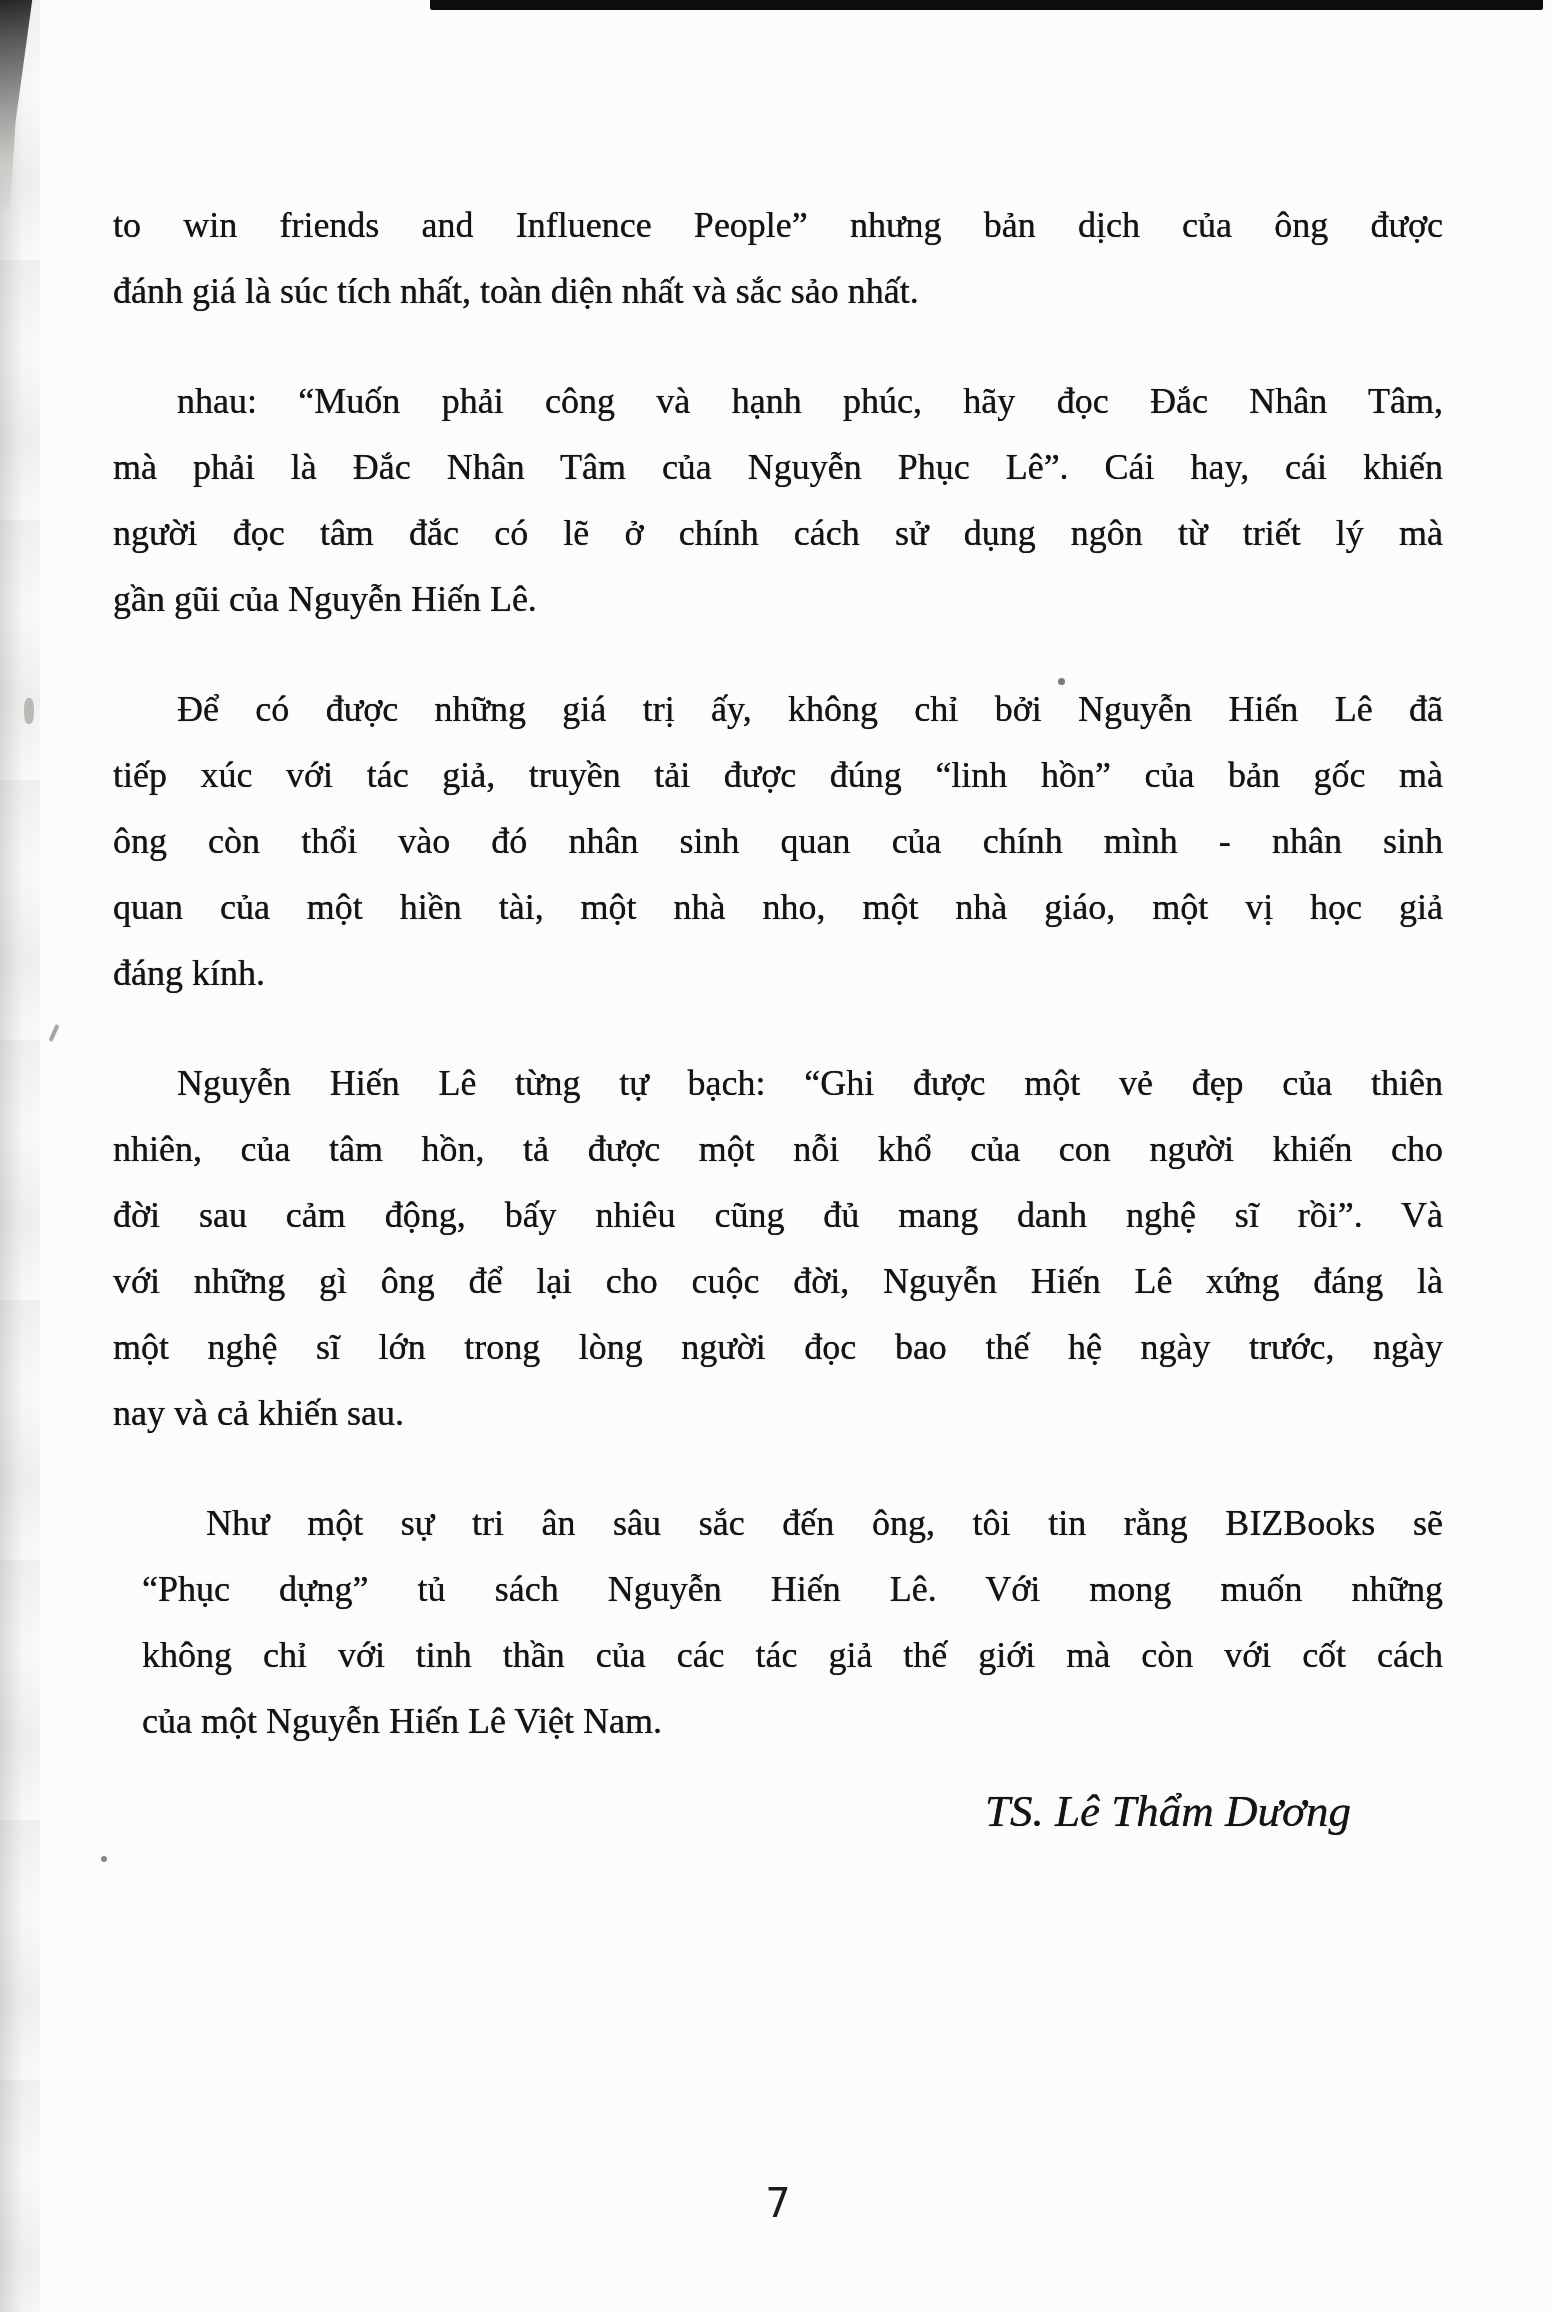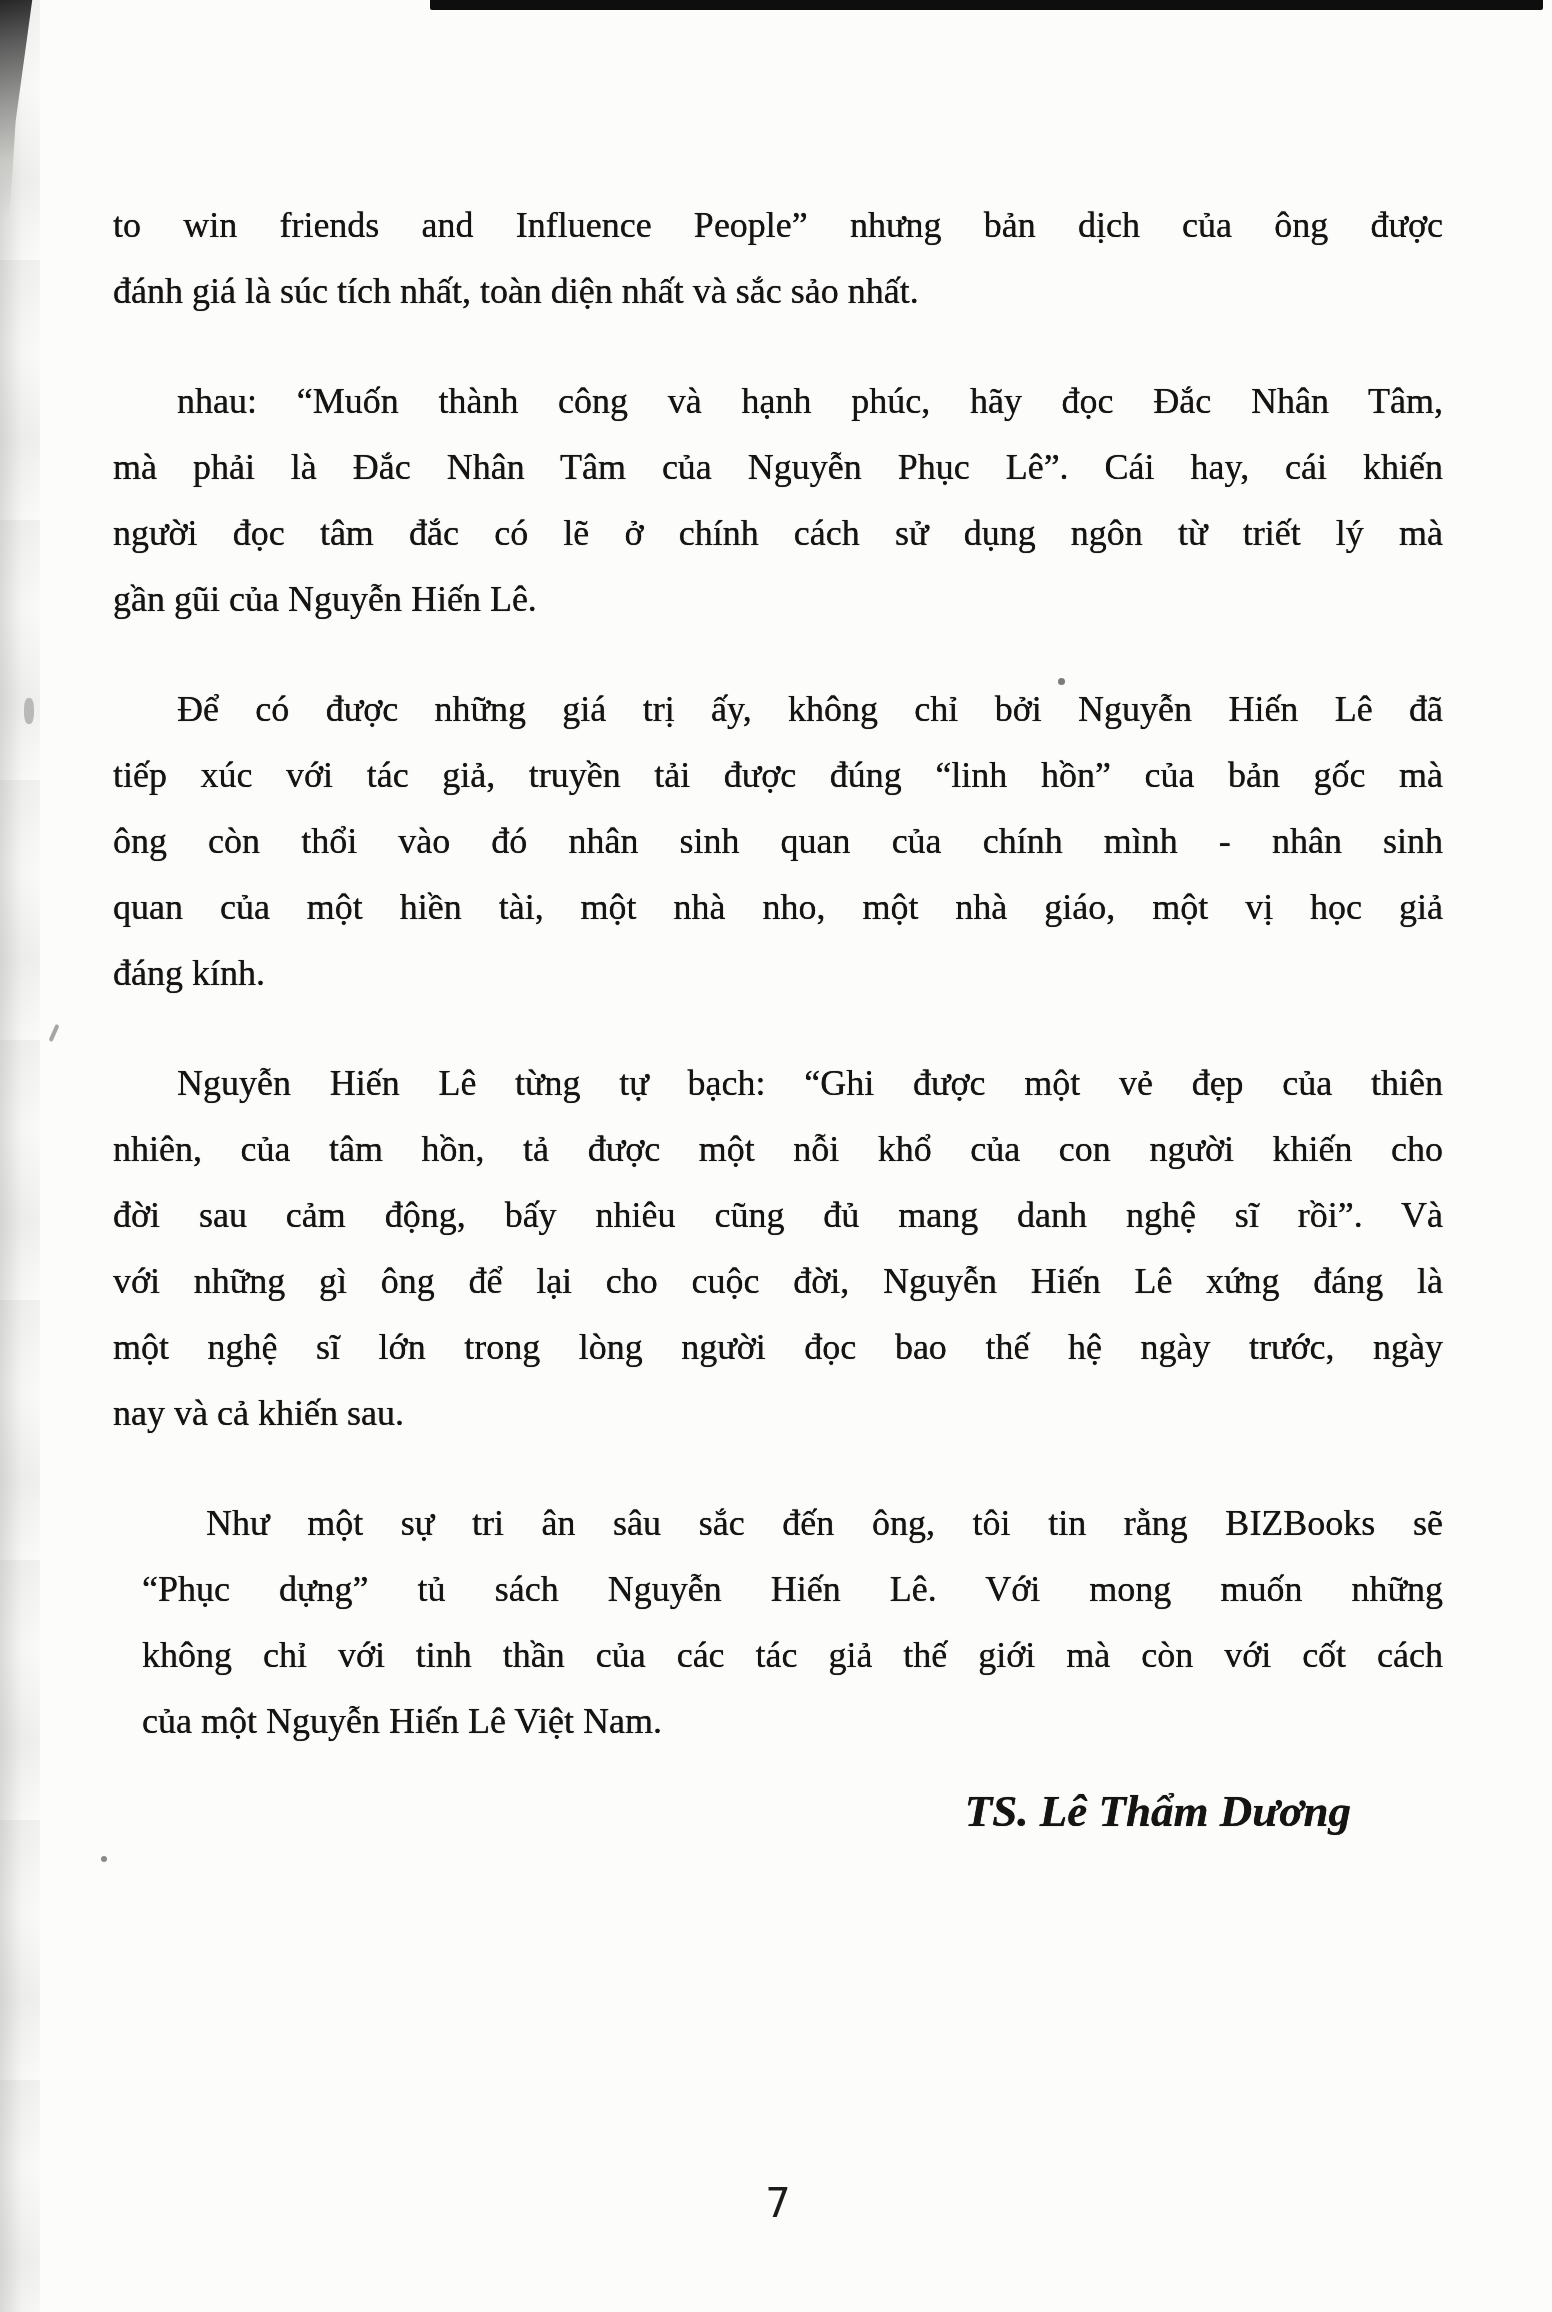--- a/index.html
+++ b/index.html
@@ -78,21 +78,21 @@
     white-space: nowrap; 
   }
   .line { white-space: normal; }
   .line.last { text-align-last: left; }
   .para.indent .line:first-child { text-indent: 64px; }
 
   .signature {
     margin-top: 26px;
     padding-right: 92px;
     text-align: right;
-    font-weight: bold;
+    font-weight: normal;
     font-style: italic;
     font-size: 45px;
     line-height: 62px;
     text-shadow: 0 0 0.7px currentColor;
   }
 
   .page-number {
     position: absolute;
     left: 113px;
     top: 2180px;
@@ -115,21 +115,21 @@
   <div class="speck s3"></div>
   <div class="speck s4"></div>
 
   <main class="text-block">
     <div id="paragraphs">
         <div class="para">
           <div class="line">to win friends and Influence People” nhưng bản dịch của ông được</div>
           <div class="line last">đánh giá là súc tích nhất, toàn diện nhất và sắc sảo nhất.</div>
         </div>
         <div class="para indent">
-          <div class="line">nhau: “Muốn thành công và hạnh phúc, hãy đọc Đắc Nhân Tâm,</div>
+          <div class="line">nhau: “Muốn phải công và hạnh phúc, hãy đọc Đắc Nhân Tâm,</div>
           <div class="line">mà phải là Đắc Nhân Tâm của Nguyễn Phục Lê”. Cái hay, cái khiến</div>
           <div class="line">người đọc tâm đắc có lẽ ở chính cách sử dụng ngôn từ triết lý mà</div>
           <div class="line last">gần gũi của Nguyễn Hiến Lê.</div>
         </div>
         <div class="para indent">
           <div class="line">Để có được những giá trị ấy, không chỉ bởi Nguyễn Hiến Lê đã</div>
           <div class="line">tiếp xúc với tác giả, truyền tải được đúng “linh hồn” của bản gốc mà</div>
           <div class="line">ông còn thổi vào đó nhân sinh quan của chính mình - nhân sinh</div>
           <div class="line">quan của một hiền tài, một nhà nho, một nhà giáo, một vị học giả</div>
           <div class="line last">đáng kính.</div>

